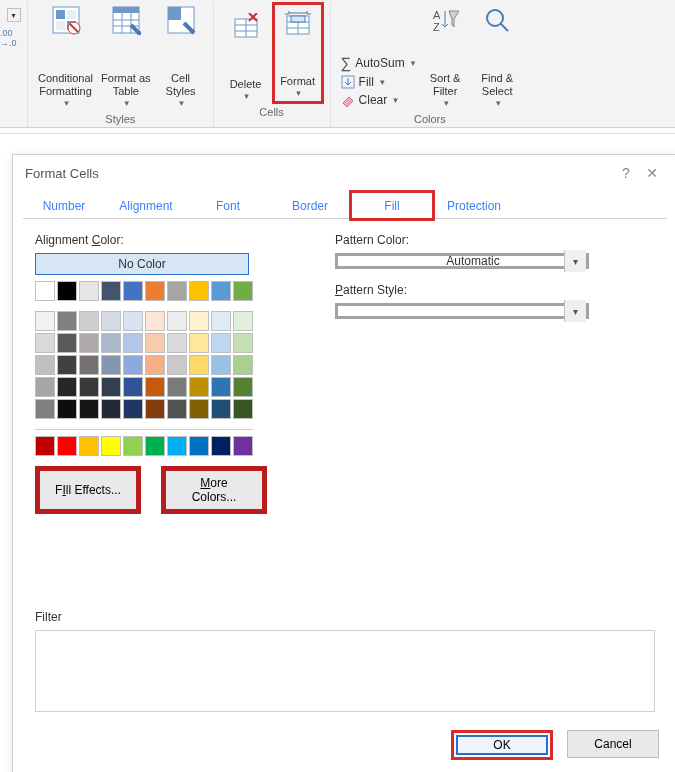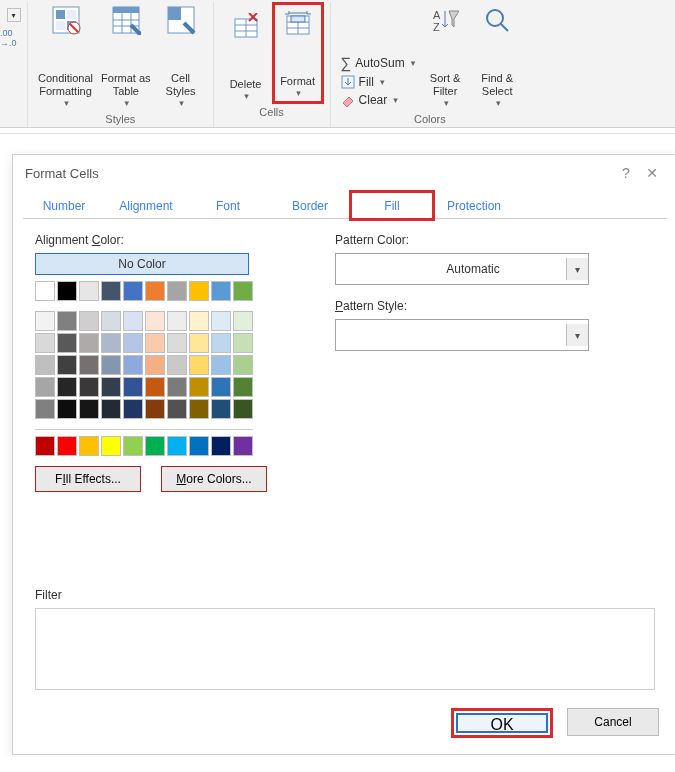--- a/index.html
+++ b/index.html
@@ -40,33 +40,33 @@
 
 .section-label { font-size: 12px; margin-bottom: 6px; }
 .underline { text-decoration: underline; }
 
 .nocolor { width: 214px; height: 22px; border: 1px solid #2a6fc9; background: #d6e6f5; text-align: center; line-height: 20px; font-size: 12px; margin-bottom: 6px; }
 
 .palette { display: grid; grid-template-columns: repeat(10, 20px); gap: 2px; margin-bottom: 10px; width: 218px; }
 .swatch { width: 20px; height: 20px; border: 1px solid #bfbfbf; }
 .palette-sep { width: 218px; border-top: 1px solid #ccc; margin: 6px 0; }
 
-.btn { background: #e9e9e9; border: 1px solid #b91c1c; padding: 5px 14px; font-size: 12px; cursor: default; }
+.btn { background: #e9e9e9; border: 5px solid #b91c1c; padding: 5px 14px; font-size: 12px; cursor: default; }
 .btn.wide { width: 106px; }
 .btn-row { display: flex; gap: 20px; margin-top: 10px; }
 
-.select { display: flex; width: 254px; height: 32px; border: 1px solid #a3a3a3; align-items: center; background: #fff; padding-left: 44px; }
+.select { display: flex; width: 254px; height: 16px; border: 3px solid #a3a3a3; align-items: center; background: #fff; padding-left: 44px; }
 .select .val { flex: 1; text-align: center; font-size: 12px; }
 .select .arrow { width: 22px; height: 22px; border-left: 1px solid #c0c0c0; background: #efefef; display: flex; align-items: center; justify-content: center; font-size: 10px; color: #555; }
 
 .sample-box { margin: 20px 22px 10px 22px; }
 .sample-frame { border: 1px solid #cfcfcf; height: 82px; margin-top: 4px; }
 
 .dialog-buttons { display: flex; justify-content: flex-end; gap: 14px; padding: 8px 18px 16px 0; }
-.ok-btn { width: 92px; height: 20px; border: 2px solid #2a6fc9; background: #eef4fb; font-size: 16px; }
+.ok-btn { width: 92px; height: 20px; border: 2px solid #2a6fc9; background: #eef4fb; font-size: 12px; }
 .ok-hl { border: 3px solid #d92b2b; padding: 2px; }
 .cancel-btn { width: 92px; height: 28px; background: #e9e9e9; border: 1px solid #bdbdbd; font-size: 12px; }
 
 
 svg { display: block; }
 </style>
 </head>
 <body>
 
 <div class="ribbon">

